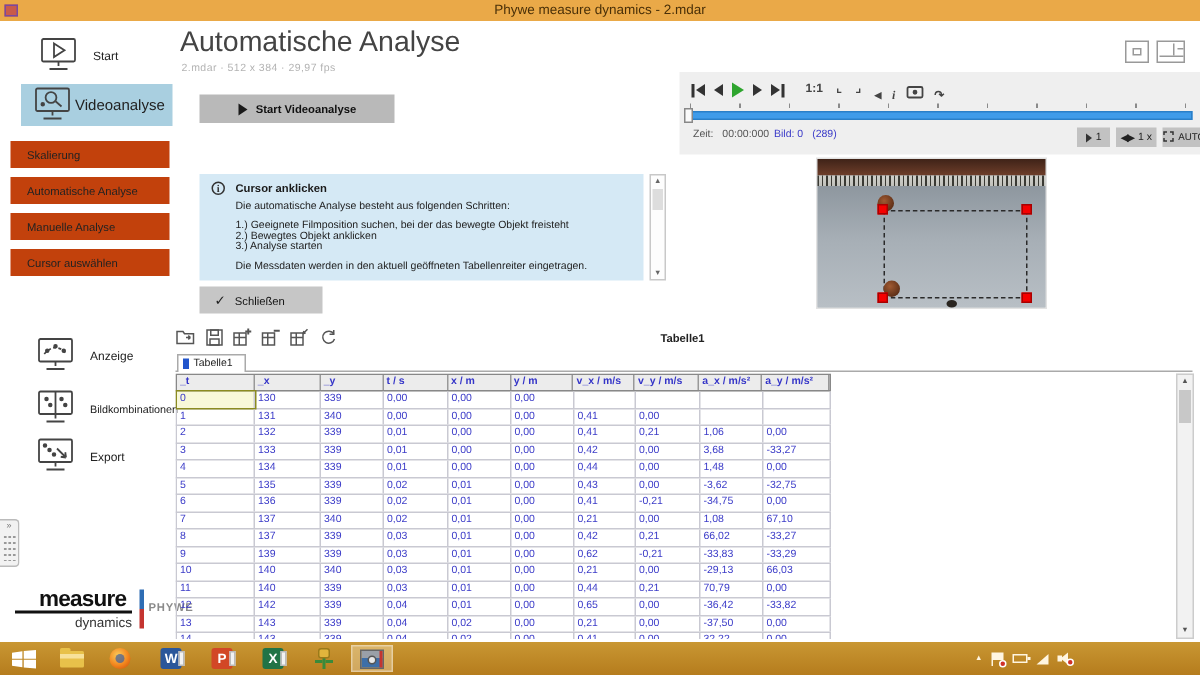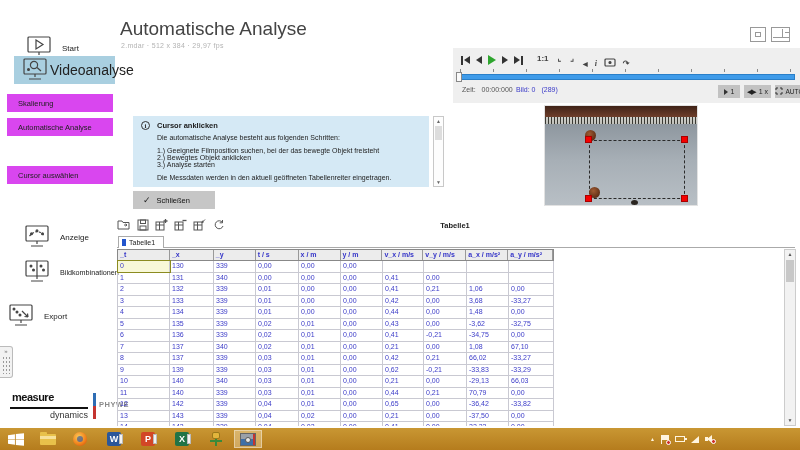--- a/index.html
+++ b/index.html
@@ -10,29 +10,29 @@
 
   
   .titlebar { left:0; top:0; width:800px; height:14px; background:#EAA948; }
   .titlebar .appico { left:3px; top:3px; width:9px; height:8px; background:#C95B4A; border:1px solid #7A4A9E; }
   .titlebar .title { left:0; top:1px; width:800px; text-align:center; font-size:9px; color:#4A3008; }
 
   
   .side-item { display:flex; align-items:center; gap:8px; }
   .side-label { font-size:8px; color:#222; }
   .sel-item { left:14px; top:56px; width:101px; height:28px; background:#A9CFE0; display:flex; align-items:center; }
-  .sub-item { left:7px; width:106px; height:18px; background:#d946ef; display:flex; align-items:center; padding-left:11px; }
+  .sub-item { left:7px; width:106px; height:18px; background:#c2410c; display:flex; align-items:center; padding-left:11px; }
   .sub-item .side-label { font-size:7.5px; }
   .micon { width:28px; height:24px; flex:0 0 auto; }
   .handle { left:0; top:346px; width:13px; height:32px; background:#F2F2F2; border:1px solid #BBB; border-left:none; border-radius:0 3px 3px 0; font-size:6px; color:#777; text-align:center; line-height:8px; }
   .handle .dots { margin:1px auto 0; width:9px; height:18px;
     background:radial-gradient(circle, #999 0.8px, transparent 1px); background-size:3px 4px; }
 
   
-  .logo-measure { left:12px; top:391px; font-size:11px; font-weight:bold; letter-spacing:-0.5px; color:#111; }
+  .logo-measure { left:26px; top:391px; font-size:15px; font-weight:bold; letter-spacing:-0.5px; color:#111; }
   .logo-underline { left:10px; top:407px; width:78px; height:2px; background:#111; }
   .logo-dynamics { left:28px; top:410px; width:60px; text-align:right; font-size:9px; color:#333; }
   .logo-bar-b { left:93px; top:393px; width:3px; height:13px; background:#2E6DB4; }
   .logo-bar-r { left:93px; top:406px; width:3px; height:13px; background:#C43430; }
   .logo-brand { left:99px; top:400px; font-size:7.5px; font-weight:bold; color:#8A8A8A; letter-spacing:0.5px; }
 
   
   .page-title { left:120px; top:18px; font-size:19px; color:#444; }
   .page-subtitle { left:121px; top:42px; font-size:7px; color:#B3B3B3; letter-spacing:0.3px; }
 
@@ -155,59 +155,66 @@
   .spk .tr { position:absolute; left:2px; top:0; width:0; height:0; border-right:5px solid #FFF5E0; border-top:4px solid transparent; border-bottom:4px solid transparent; }
 
   svg.lineico { stroke:#444; fill:none; stroke-width:1.2; }
   svg.toolico { stroke:#555; fill:none; stroke-width:1; }
 </style>
 </head>
 <body>
 
 <div class="screen">
 
+  <div class="abs titlebar">
+    <div class="abs appico"></div>
+    <div class="abs title">Phywe measure dynamics - 2.mdar</div>
+  </div>
 
   <div class="abs winico wico1">
       <div class="inner"></div>
     </div>
   <div class="abs winico wico2">
       <div class="l1"></div>
       <div class="l2"></div>
       <div class="l3"></div>
     </div>
 
-  <div class="abs side-item" style="left:26px; top:36px;">
+  <div class="abs side-item" style="left:26px; top:25px;">
     <span class="micon">
       <svg class="lineico" width="28" height="24" viewBox="0 0 28 24">
           <rect x="2" y="1" width="22" height="15" rx="1"></rect>
           <path d="M13 16 v3 M7 21 h12"></path>
           <path d="M10 4 L17 8.5 L10 13 Z"></path>
         </svg>
     </span>
     <span class="side-label">Start</span>
   </div>
 
   <div class="abs sel-item">
     <span class="micon" style="margin-left:8px">
       <svg class="lineico" width="28" height="24" viewBox="0 0 28 24">
           <rect x="2" y="1" width="22" height="15" rx="1"></rect>
           <path d="M13 16 v3 M7 21 h12"></path>
           <circle cx="12" cy="7" r="3.6"></circle>
           <path d="M15 9.5 L19 13"></path>
           <circle cx="6.5" cy="11.5" r="0.9" fill="#444"></circle>
         </svg>
     </span>
-    <span class="side-label" style="font-size:14px">Videoanalyse</span>
+    <span class="side-label" style="font-size:10px">Videoanalyse</span>
   </div>
 
   <div class="abs sub-item" style="top:94px;">
     <span class="side-label">Skalierung</span>
   </div>
   <div class="abs sub-item" style="top:118px;">
     <span class="side-label">Automatische Analyse</span>
+  </div>
+  <div class="abs sub-item" style="top:142px;">
+    <span class="side-label">Manuelle Analyse</span>
   </div>
   <div class="abs sub-item" style="top:166px;">
     <span class="side-label">Cursor auswählen</span>
   </div>
 
 
   <div class="abs side-item" style="left:24px; top:225px;">
     <span class="micon">
       <svg class="lineico" width="28" height="24" viewBox="0 0 28 24">
           <rect x="2" y="1" width="22" height="15" rx="1"></rect>
@@ -229,21 +236,21 @@
           <path d="M13 1 v15"></path>
           <circle cx="7" cy="6" r="0.9" fill="#444"></circle>
           <circle cx="9.5" cy="10" r="0.9" fill="#444"></circle>
           <circle cx="17" cy="6" r="0.9" fill="#444"></circle>
           <circle cx="19.5" cy="10" r="0.9" fill="#444"></circle>
         </svg>
     </span>
     <span class="side-label" style="font-size:7.2px">Bildkombinationen</span>
   </div>
 
-  <div class="abs side-item" style="left:8px; top:292px;margin-top:12px;">
+  <div class="abs side-item" style="left:24px; top:292px;">
     <span class="micon">
       <svg class="lineico" width="28" height="24" viewBox="0 0 28 24">
           <rect x="2" y="1" width="22" height="15" rx="1"></rect>
           <path d="M13 16 v3 M7 21 h12"></path>
           <circle cx="6" cy="5" r="0.9" fill="#444"></circle>
           <circle cx="9" cy="8" r="0.9" fill="#444"></circle>
           <circle cx="12" cy="11" r="0.9" fill="#444"></circle>
           <path d="M14 7 L20 13 M20 13 l-3.5 -0.5 M20 13 l-0.5 -3.5"></path>
         </svg>
     </span>
@@ -255,20 +262,24 @@
   <div class="abs logo-measure">measure</div>
   <div class="abs logo-underline"></div>
   <div class="abs logo-dynamics">dynamics</div>
   <div class="abs logo-bar-b"></div>
   <div class="abs logo-bar-r"></div>
   <div class="abs logo-brand">PHYWE</div>
 
   <div class="abs page-title">Automatische Analyse</div>
   <div class="abs page-subtitle">2.mdar  ·  512 x 384  ·  29,97 fps</div>
 
+  <div class="abs gbtn btn-start">
+    <span class="tri-r"></span>
+    <span class="blabel">Start Videoanalyse</span>
+  </div>
 
   <div class="abs infobox">
     <div class="abs info-icon">i</div>
     <div class="abs info-title">Cursor anklicken</div>
     <div class="abs info-line" style="top:18px;">Die automatische Analyse besteht aus folgenden Schritten:</div>
     <div class="abs info-line" style="top:31px;">1.) Geeignete Filmposition suchen, bei der das bewegte Objekt freisteht</div>
     <div class="abs info-line" style="top:38px;">2.) Bewegtes Objekt anklicken</div>
     <div class="abs info-line" style="top:45px;">3.) Analyse starten</div>
     <div class="abs info-line" style="top:58px;">Die Messdaten werden in den aktuell geöffneten Tabellenreiter eingetragen.</div>
   </div>

